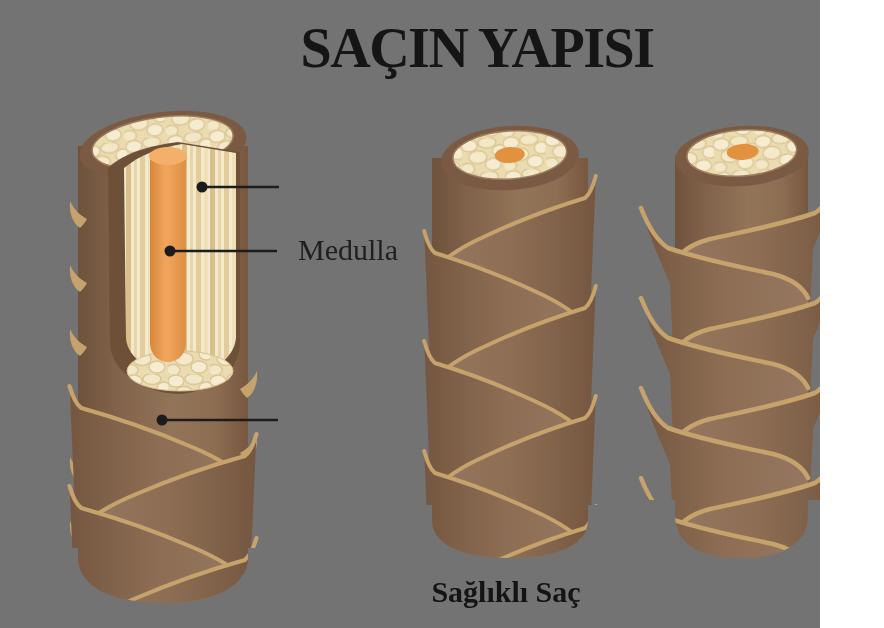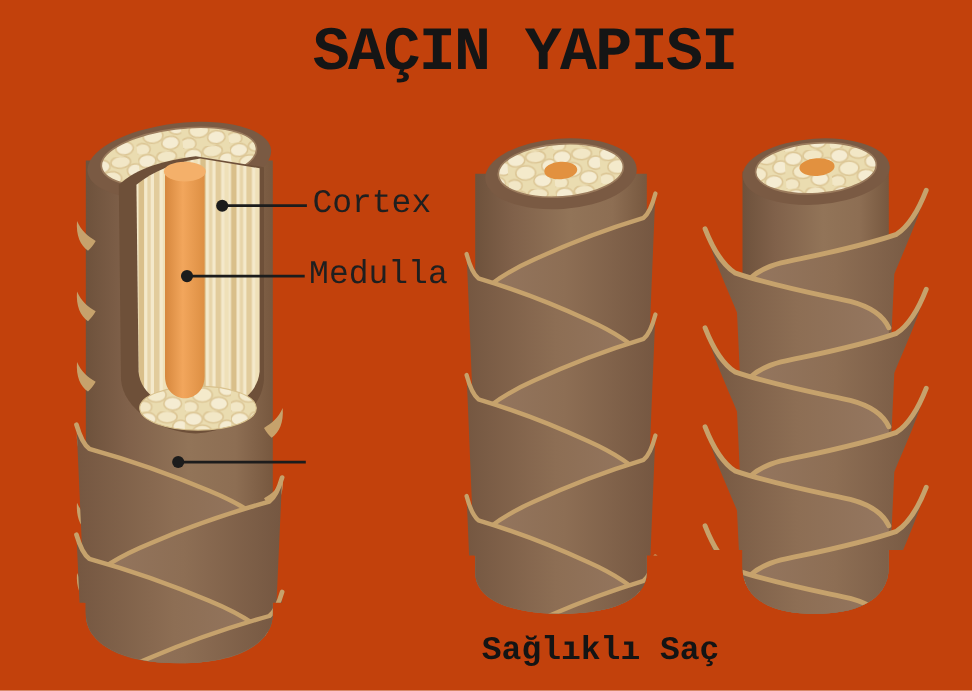--- a/index.html
+++ b/index.html
@@ -1,37 +1,37 @@
 <!DOCTYPE html>
 <html><head>
 <meta charset="utf-8">
 <style>
   html,body{margin:0;padding:0;background:#ffffff;}
   .stage{
     position:relative;
-    width:884px;height:628px;
-    background:#c2410c;
+    width:820px;height:628px;
+    background:#737373;
     overflow:hidden;
-    font-family:Liberation Mono, monospace;
+    font-family:Liberation Serif, serif;
   }
   .stage svg{position:absolute;left:0;top:0;}
   .txt{position:absolute;white-space:nowrap;}
   .title{
     left:477px;top:16px;transform:translateX(-50%);
     font-size:56px;font-weight:800;letter-spacing:-1.5px;
     color:#151515;
   }
   .anat-label{
     font-size:30px;font-weight:400;color:#1f1f1f;line-height:32px;
   }
   .lbl-cortex{left:284px;top:170px;}
-  .lbl-medulla{left:281px;top:234px;}
+  .lbl-medulla{left:298px;top:234px;}
   .lbl-cuticle{left:284px;top:403px;}
   .caption{
-    font-size:30px;font-weight:700;color:#141414;transform:translateX(-50%);margin-left:40px;
+    font-size:30px;font-weight:700;color:#141414;transform:translateX(-50%);
   }
   .cap-healthy{left:506px;top:575px;}
   .cap-damaged{left:769px;top:580px;}
 </style>
 </head>
 <body>
 
 <div class="stage">
 
 <svg width="884" height="628" viewBox="0 0 884 628">
@@ -229,16 +229,15 @@
     <line x1="202" y1="187" x2="279" y2="187"></line>
     <circle cx="202" cy="187" r="5.5" stroke="none"></circle>
     <line x1="170" y1="251" x2="277" y2="251"></line>
     <circle cx="170" cy="251" r="5.5" stroke="none"></circle>
     <line x1="162" y1="420" x2="278" y2="420"></line>
     <circle cx="162" cy="420" r="5.5" stroke="none"></circle>
   </g>
 </svg>
 
   <div class="txt title">SAÇIN YAPISI</div>
-  <div class="txt anat-label lbl-cortex">Cortex</div>
   <div class="txt anat-label lbl-medulla">Medulla</div>
   <div class="txt caption cap-healthy">Sağlıklı Saç</div>
 </div>
 
 </body></html>

